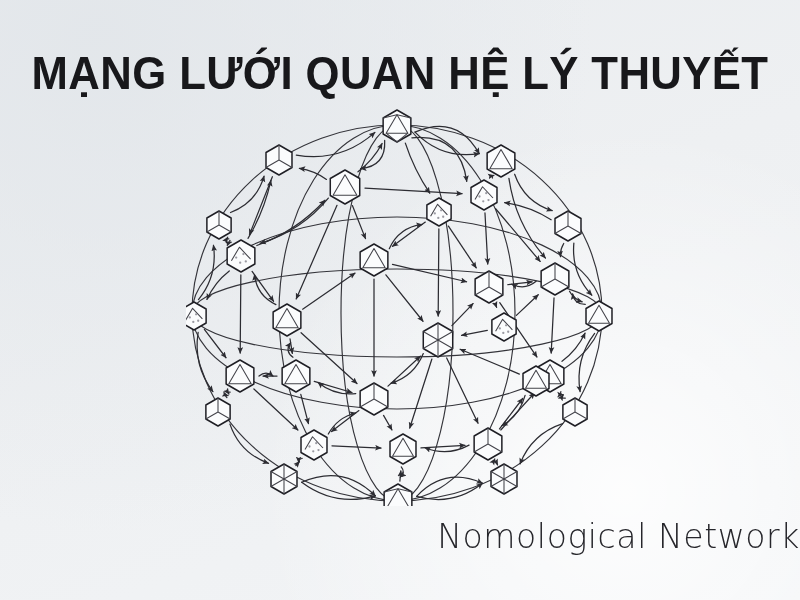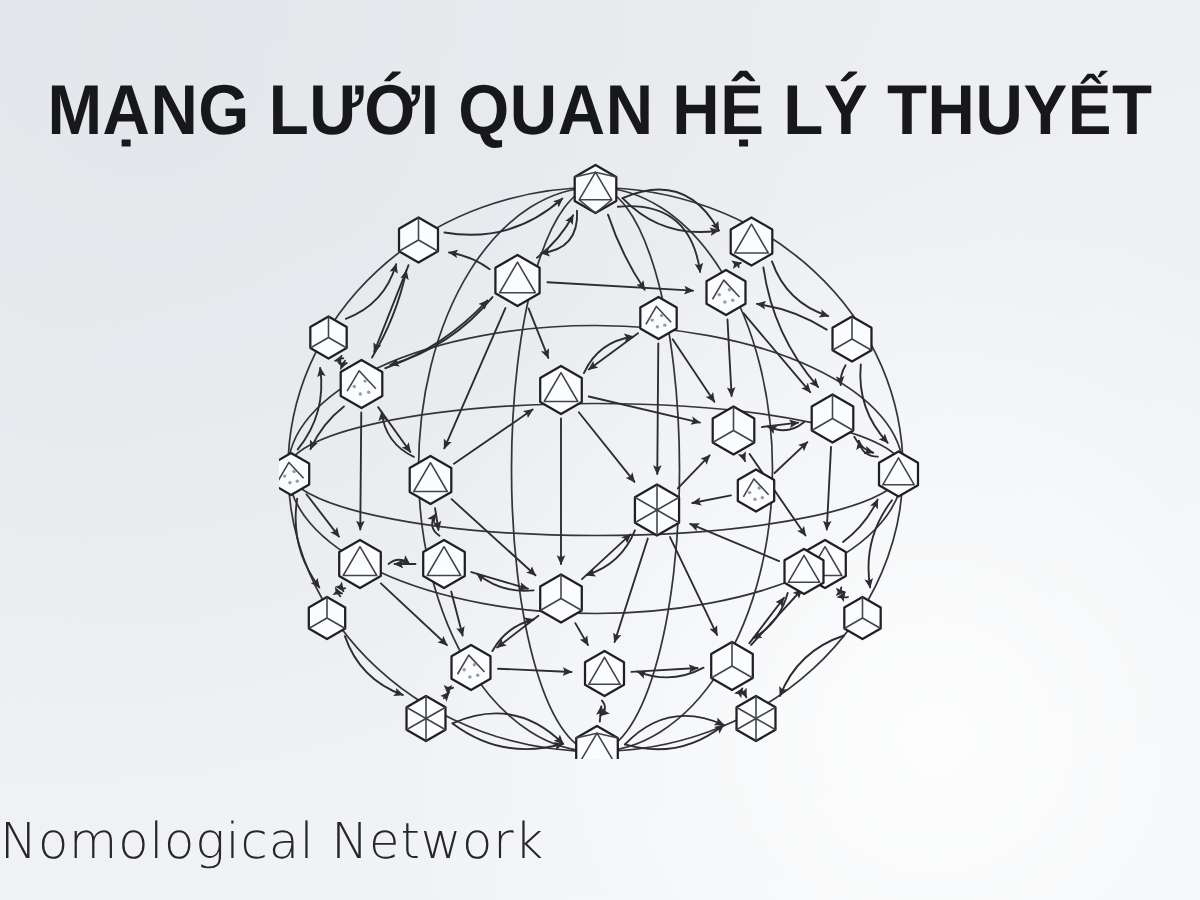--- a/index.html
+++ b/index.html
@@ -39,23 +39,23 @@
     letter-spacing: 0.4px;
     transform: scaleX(0.93);
     transform-origin: 50% 50%;
     white-space: nowrap;
   }
 
   
   #subtitle {
     position: absolute;
     left: 0;
-    top: 540px;
+    top: 516px;
     width: 800px;
-    text-align: left;
+    text-align: right;
     color: #26262b;
     font-family: "DejaVu Sans", sans-serif;
     font-weight: 300;
     font-size: 33px;
     line-height: 42px;
     letter-spacing: 0.6px;
     white-space: nowrap;
   }
 
   

